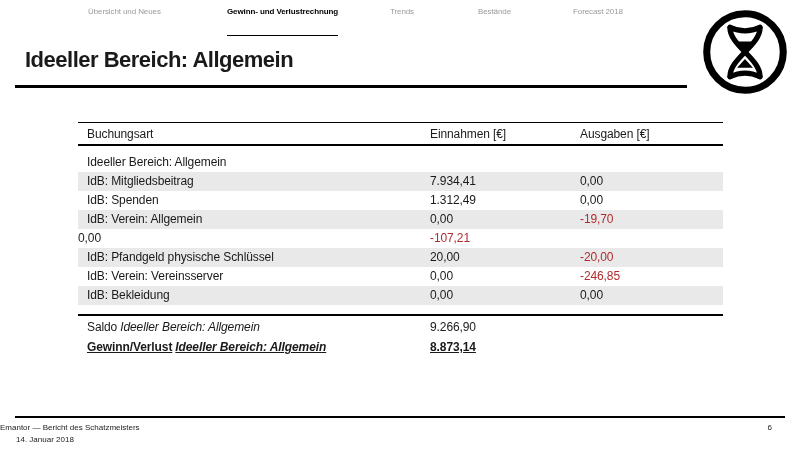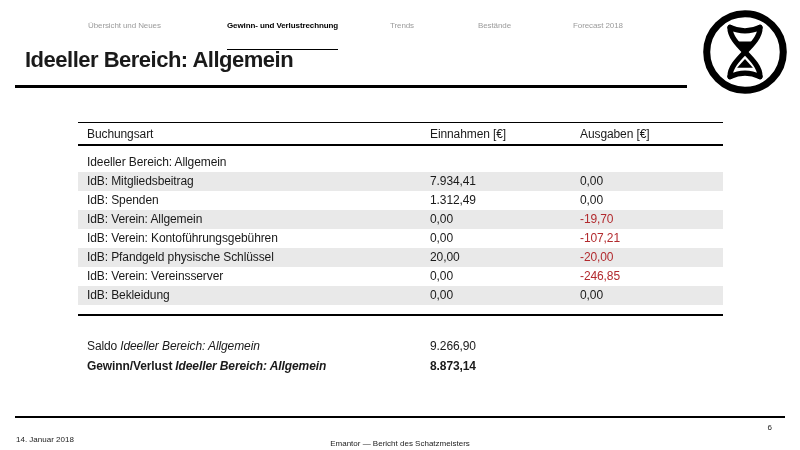--- a/index.html
+++ b/index.html
@@ -9,21 +9,21 @@
   }
   html,body{margin:0;padding:0;}
   body{
     width:800px;height:450px;position:relative;overflow:hidden;
     background:#ffffff;color:#1a1a1a;
     font-family:"Liberation Sans","DejaVu Sans",sans-serif;
   }
 
   
   .nav-item{
-    position:absolute;top:21px;font-size:8px;line-height:10px;
+    position:absolute;top:7px;font-size:8px;line-height:10px;
     color:var(--nav-inactive);letter-spacing:-0.1px;white-space:nowrap;cursor:default;text-align:center;
   }
   .nav-item.active{color:#000;font-weight:bold;border-bottom:1px solid #000;padding-bottom:18px;}
   #nav-0{left:88px}
   #nav-1{left:227px}
   #nav-2{left:390px}
   #nav-3{left:478px}
   #nav-4{left:573px}
 
   
@@ -45,31 +45,31 @@
   }
   .cell-label{padding-left:9px;text-align:left;white-space:nowrap;overflow:hidden;}
   .num{text-align:left;white-space:nowrap;font-variant-numeric:tabular-nums;}
   .neg{color:var(--neg);}
 
   .tbody{margin-top:7px;}
   .trow{height:19px;line-height:19px;}
   .tbody .trow:nth-child(even){background:var(--stripe);}
 
   .summary-rule{height:2px;background:#000;margin-top:9px;}
-  .srows{margin-top:20px;}
+  .srows{margin-top:1px;}
   .srow{height:20px;line-height:20px;}
   .srow .lbl-prefix{margin-right:3px;}
   .srow .lbl-name{font-style:italic;}
-  .srow.bold{font-weight:bold;}
+  .srow.bold{font-weight:bold;text-decoration:underline;}
 
   
   .footer-rule{position:absolute;left:15px;top:416px;width:770px;height:2px;background:#000;}
   .footer{position:absolute;left:0;top:423px;width:800px;height:14px;font-size:8px;color:#222;}
   .footer-date{position:absolute;left:16px;top:0;margin-top:12px;}
-  .footer-center{position:absolute;left:0;top:16px;width:100%;text-align:center;}
+  .footer-center{position:absolute;left:0;top:0;width:100%;text-align:left;}
   .footer-page{position:absolute;right:28px;top:0;}
 </style>
 </head>
 <body>
 
 <div>
   <span id="nav-0" class="nav-item">Übersicht und Neues</span>
   <span id="nav-1" class="nav-item active">Gewinn- und Verlustrechnung</span>
   <span id="nav-2" class="nav-item">Trends</span>
   <span id="nav-3" class="nav-item">Bestände</span>
@@ -113,21 +113,20 @@
       <div class="cell-label">IdB: Spenden</div>
       <div class="num">1.312,49</div>
       <div class="num">0,00</div>
     </div>
     <div class="grid-row trow">
       <div class="cell-label">IdB: Verein: Allgemein</div>
       <div class="num">0,00</div>
       <div class="num neg">-19,70</div>
     </div>
     <div class="grid-row trow">
-      <div class="cell-label">IdB: Verein: Kontoführungsgebühren</div>
       <div class="num">0,00</div>
       <div class="num neg">-107,21</div>
     </div>
     <div class="grid-row trow">
       <div class="cell-label">IdB: Pfandgeld physische Schlüssel</div>
       <div class="num">20,00</div>
       <div class="num neg">-20,00</div>
     </div>
     <div class="grid-row trow">
       <div class="cell-label">IdB: Verein: Vereinsserver</div>

